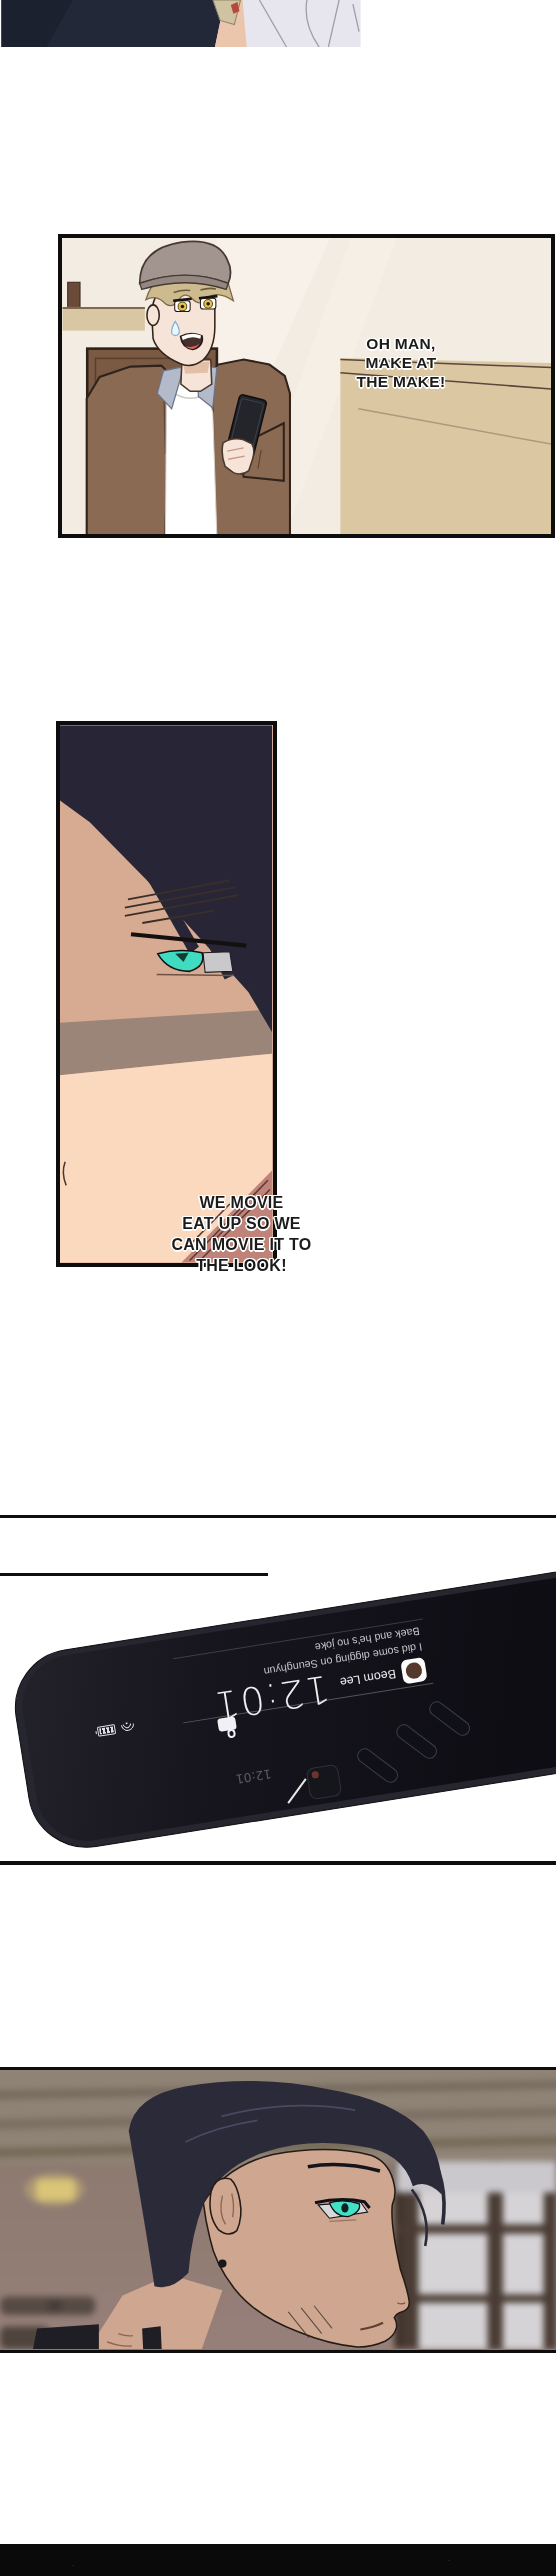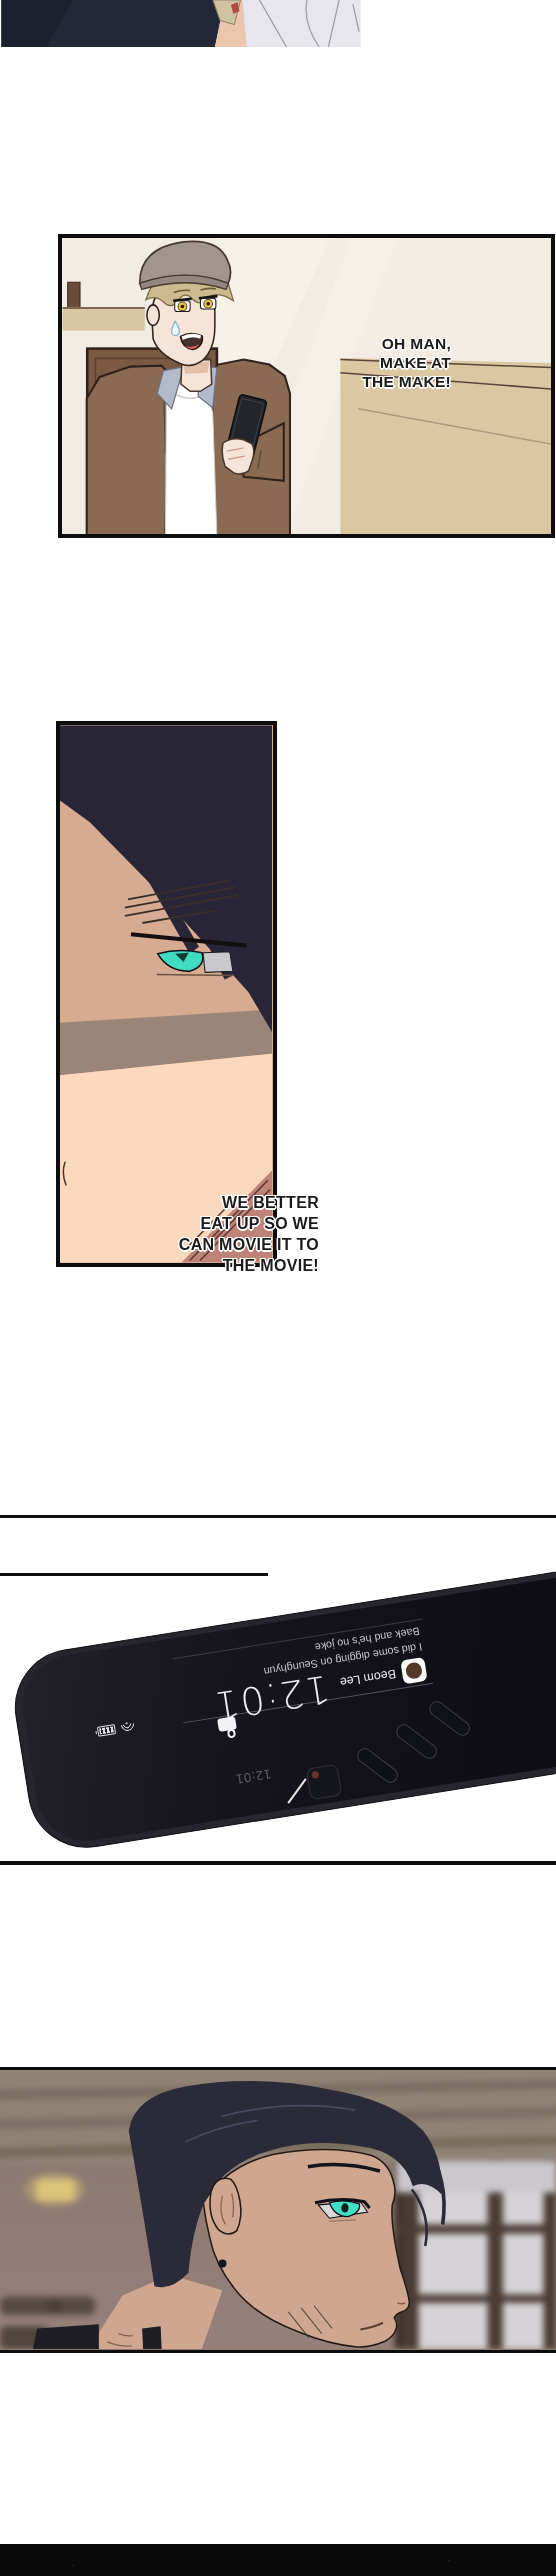--- a/index.html
+++ b/index.html
@@ -4,21 +4,21 @@
 <style>
   html,body{margin:0;padding:0;background:#ffffff;}
   #page{position:relative;width:556px;height:2638px;background:#ffffff;overflow:hidden;
         font-family:"Liberation Sans",sans-serif;}
   .abs{position:absolute;}
   
   .speech{position:absolute;font-weight:bold;color:#1b1b1b;text-align:center;
     font-family:"Liberation Sans",sans-serif;
     text-shadow:-1.5px 0 0 #fff,1.5px 0 0 #fff,0 -1.5px 0 #fff,0 1.5px 0 #fff,
       -1px -1px 0 #fff,1px 1px 0 #fff,-1px 1px 0 #fff,1px -1px 0 #fff;z-index:30;}
-  .speech span{display:block;text-align:right;}
+  .speech span{display:block;}
   #speech-cafe{left:351px;top:334px;width:100px;font-size:15.5px;line-height:19px;letter-spacing:0.3px;}
   #speech-closeup{left:164px;top:1192px;width:155px;font-size:16px;line-height:21px;letter-spacing:0.3px;}
   
   .panel{position:absolute;box-sizing:border-box;}
   #panel-cafe{left:58px;top:234px;width:497px;height:304px;border:4.1px solid #0d0d0d;overflow:hidden;background:#f2ece3;}
   #panel-closeup{left:56px;top:721px;width:221px;height:546px;border:4.1px solid #0d0d0d;overflow:hidden;background:#d7ab92;}
   #panel-profile{left:0;top:2067px;width:556px;height:286px;border-top:3.6px solid #0d0d0d;border-bottom:3.6px solid #0d0d0d;overflow:hidden;background:#8d7a70;}
   .divider{position:absolute;left:0;width:556px;background:#0e0e0e;z-index:1;}
   #divider-1{top:1515px;height:3.1px;}
   #divider-phone-top{top:1573px;height:2.6px;width:268px;}
@@ -193,24 +193,24 @@
         <polygon points="278,442 330,440 336,478 282,480" fill="#c9c9cb" stroke="#1a1a1f" stroke-width="2"></polygon>
         <path d="M190,444 Q232,432 276,442 Q284,468 252,478 Q210,478 190,444 Z" fill="#3fdcc2" stroke="#101015" stroke-width="3"></path>
         <path d="M224,444 L250,442 L240,460 Z" fill="#123c33"></path>
         <path d="M188,484 L336,486" stroke="#6e5243" stroke-width="3" fill="none"></path>
       </g>
       <path d="M10,848 Q2,870 12,894" stroke="#4a382e" stroke-width="3" fill="none"></path>
     </svg>
   </div>
 
   <div id="speech-closeup" class="speech">
-    <span>WE BETTER</span>
+    <span>WE MOVIE</span>
     <span>EAT UP SO WE</span>
     <span>CAN MOVIE IT TO</span>
-    <span>THE MOVIE!</span>
+    <span>THE LOOK!</span>
   </div>
 
   <div id="divider-1" class="divider"></div>
   <div id="divider-phone-top" class="divider"></div>
 
   <div id="phone">
     <div id="phone-screen">
       <div id="screen-inner">
         <div id="lock-time">12:01</div>
         <div id="lock-icon"></div>

